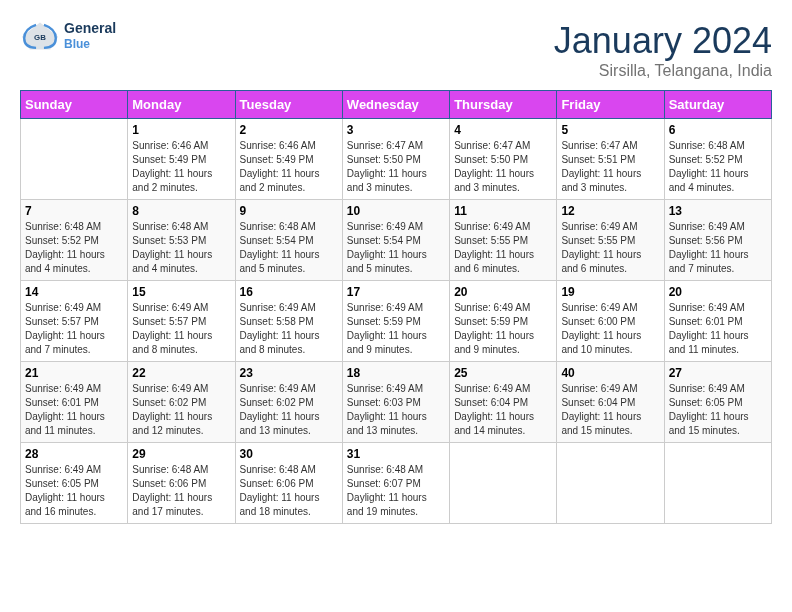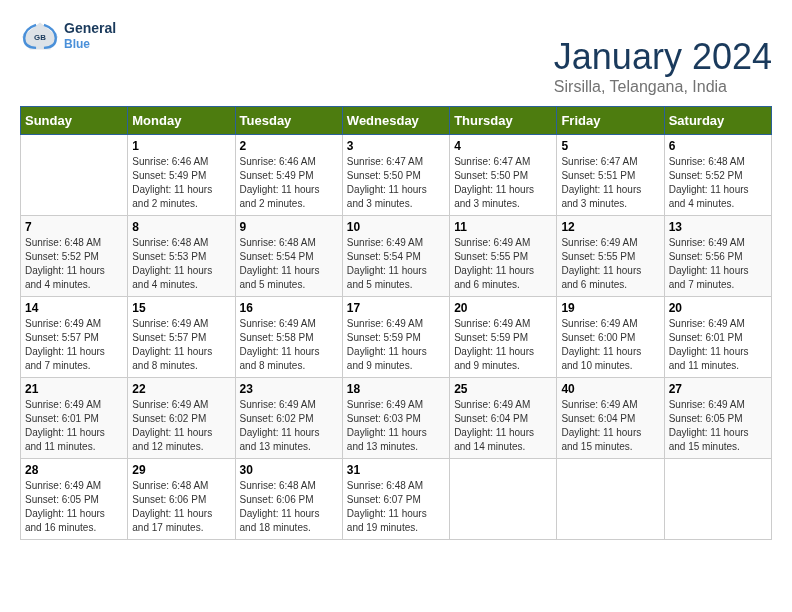--- a/index.html
+++ b/index.html
@@ -19,38 +19,38 @@
     .logo {
       display: flex;
       align-items: center;
     }
     .logo-icon {
       width: 40px;
       height: 30px;
       margin-right: 4px;
     }
     .title-block {
-      margin-top: 16px;
+      text-align: right;
     }
     .month-title {
       font-size: 36px;
       font-weight: normal;
       color: #1a3a5c;
     }
     .location {
       font-size: 16px;
       color: #737373;
     }
     table {
       width: 100%;
       border-collapse: collapse;
       font-size: 11px;
     }
     thead th {
-      background-color: #4d7c0f;
+      background-color: #d946ef;
       color: white;
       padding: 6px 4px;
       text-align: left;
       font-size: 13px;
       font-weight: bold;
       border: 1px solid #2a6099;
     }
     tbody td {
       border: 1px solid #ccc;
       padding: 4px;

